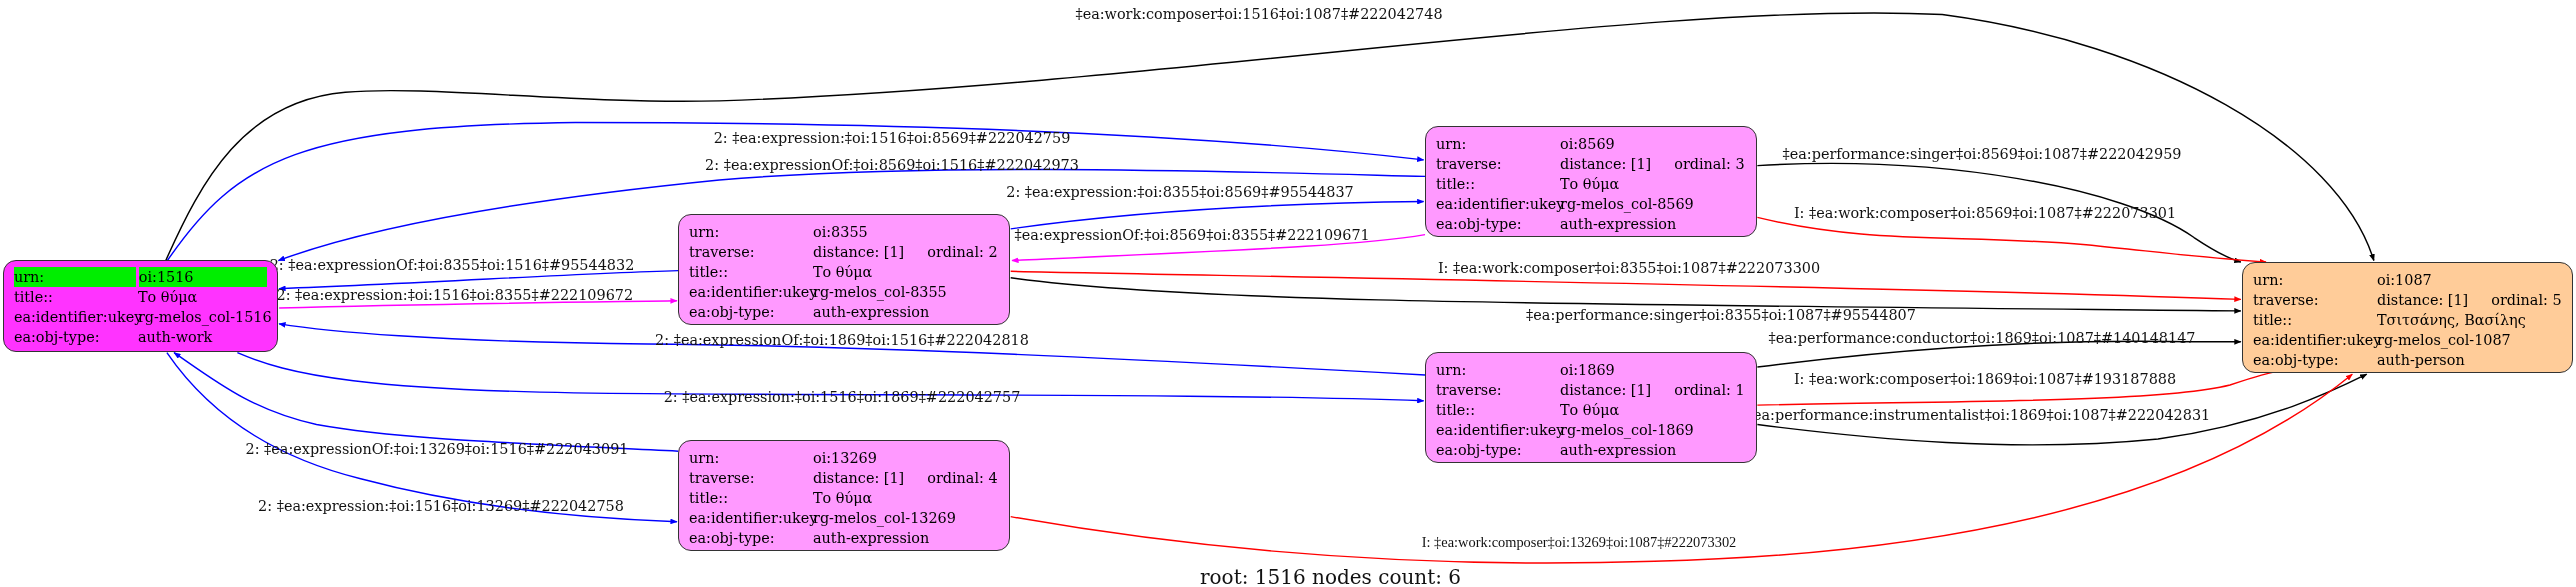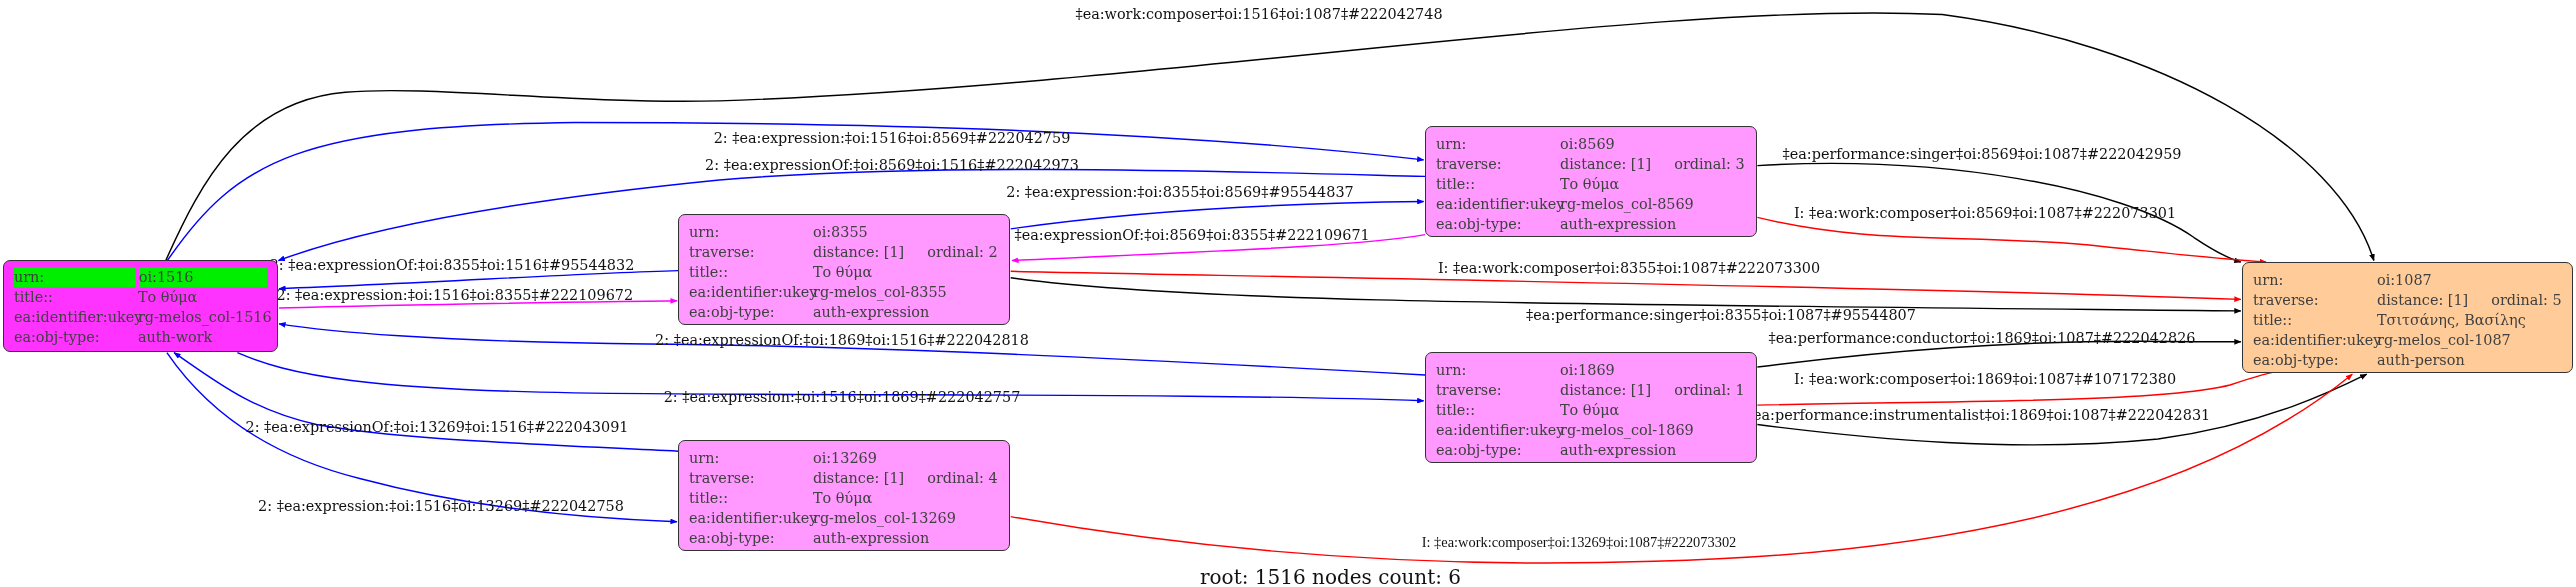--- a/index.html
+++ b/index.html
@@ -1,20 +1,20 @@
 <!DOCTYPE html>
 <html style="font-size:11.5px"><head>
 <meta charset="utf-8">
 <style>
   html, body { margin: 0; padding: 0; background: #ffffff; }
   body { width: 2576px; height: 588px; position: relative; overflow: hidden;
          font-family: "DejaVu Serif", "Liberation Serif", serif; }
   #graph { position: absolute; left: 0; top: 0; width: 2576px; height: 588px; }
-  .node { position: absolute; border: 1.4px solid #333; border-radius: 7px;
-          box-sizing: border-box; padding: 7.2px 10px; font-size: 14.4px; color: #404040; }
+  .node { position: absolute; border: 1.4px solid #333; border-radius: 13px;
+          box-sizing: border-box; padding: 7.2px 10px; font-size: 14.4px; color: #000000; }
   .node .row { display: flex; height: 20px; line-height: 20px; white-space: nowrap; }
   .node .k { width: 124px; }
   .node .v { display: flex; }
   .node .v .ord { margin-left: 23px; }
   .n-work { background: #ff33ff; }
   .n-expr { background: #ff99ff; }
   .n-person { background: #ffcc99; }
   .hl .k, .hl .v { background: #00ee00; }
   .hl .k { margin-right: 2.9px; width: 122px; }
   .hl .v { flex: 1; }
@@ -68,25 +68,25 @@
 <div class="elabel" style="left:892px;top:157px;">2: ‡ea:expressionOf:‡oi:8569‡oi:1516‡#222042973</div>
 <div class="elabel" style="left:1982px;top:146px;">‡ea:performance:singer‡oi:8569‡oi:1087‡#222042959</div>
 <div class="elabel" style="left:1180px;top:184px;">2: ‡ea:expression:‡oi:8355‡oi:8569‡#95544837</div>
 <div class="elabel" style="left:1985px;top:205px;">I: ‡ea:work:composer‡oi:8569‡oi:1087‡#222073301</div>
 <div class="elabel" style="left:1180px;top:227px;">I2: ‡ea:expressionOf:‡oi:8569‡oi:8355‡#222109671</div>
 <div class="elabel" style="left:452px;top:257px;">2: ‡ea:expressionOf:‡oi:8355‡oi:1516‡#95544832</div>
 <div class="elabel" style="left:1629px;top:260px;">I: ‡ea:work:composer‡oi:8355‡oi:1087‡#222073300</div>
 <div class="elabel" style="left:452px;top:287px;">I2: ‡ea:expression:‡oi:1516‡oi:8355‡#222109672</div>
 <div class="elabel" style="left:1721px;top:288px;margin-top:19px;">‡ea:performance:singer‡oi:8355‡oi:1087‡#95544807</div>
 <div class="elabel" style="left:842px;top:332px;">2: ‡ea:expressionOf:‡oi:1869‡oi:1516‡#222042818</div>
-<div class="elabel" style="left:1982px;top:330px;">‡ea:performance:conductor‡oi:1869‡oi:1087‡#222042826</div>
+<div class="elabel" style="left:1982px;top:330px;">‡ea:performance:conductor‡oi:1869‡oi:1087‡#140148147</div>
 <div class="elabel" style="left:842px;top:389px;">2: ‡ea:expression:‡oi:1516‡oi:1869‡#222042757</div>
-<div class="elabel" style="left:1985px;top:371px;">I: ‡ea:work:composer‡oi:1869‡oi:1087‡#107172380</div>
+<div class="elabel" style="left:1985px;top:371px;">I: ‡ea:work:composer‡oi:1869‡oi:1087‡#193187888</div>
 <div class="elabel" style="left:1978px;top:407px;">‡ea:performance:instrumentalist‡oi:1869‡oi:1087‡#222042831</div>
-<div class="elabel" style="left:437px;top:419px;text-align:right;">2: ‡ea:expressionOf:‡oi:13269‡oi:1516‡#222043091</div>
+<div class="elabel" style="left:437px;top:441px;text-align:right;">2: ‡ea:expressionOf:‡oi:13269‡oi:1516‡#222043091</div>
 <div class="elabel" style="left:441px;top:462px;margin-top:36px;">2: ‡ea:expression:‡oi:1516‡oi:13269‡#222042758</div>
 <div class="elabel" style="left:1579px;top:534px;font-family:Liberation Serif, serif;">I: ‡ea:work:composer‡oi:13269‡oi:1087‡#222073302</div>
 
 <div class="node n-work" style="left:2.9px;top:260px;width:275px;height:92px;padding:5.8px 10px;">
   <div class="row hl">
     <span class="k">urn:</span>
     <span class="v">oi:1516</span>
   </div>
   <div class="row">
     <span class="k">title::</span>

